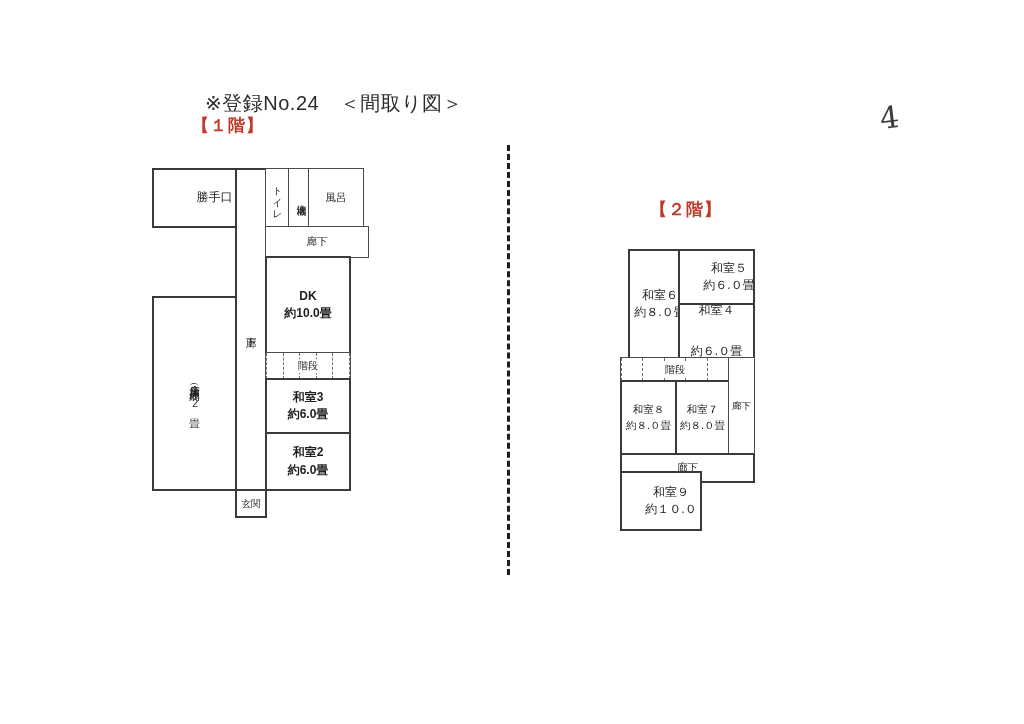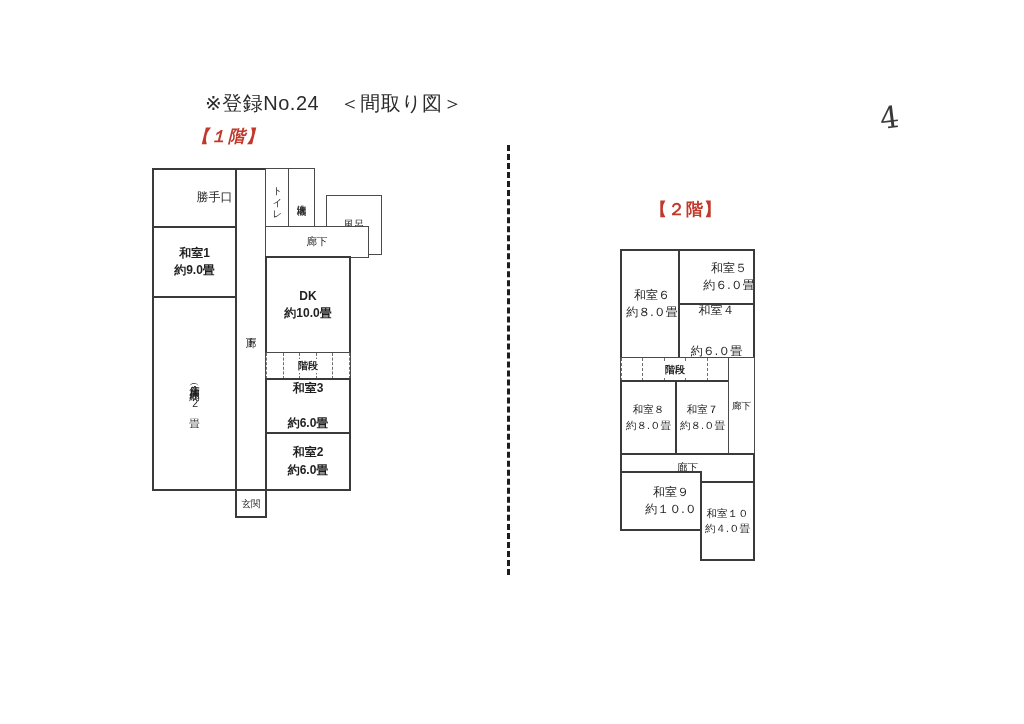--- a/index.html
+++ b/index.html
@@ -33,21 +33,21 @@
     white-space: pre;
   }
   .floor-tag {
     position: absolute;
     font-size: 17px;
     font-weight: bold;
     color: #c0392b;
     letter-spacing: 1px;
     white-space: pre;
   }
-  #tag-1f { left: 192px; top: 125px; font-style: italic; }
+  #tag-1f { left: 192px; top: 114px; }
   #tag-2f { left: 650px; top: 198px; }
 
   .note {
     position: absolute;
     left: 645px; top: 90px;
     width: 215px;
     font-size: 11.5px;
     line-height: 1.45;
     color: #2b2b2b;
     letter-spacing: 0.2px;
@@ -109,21 +109,20 @@
   .stairs {
     position: absolute;
     box-sizing: border-box;
     border: 1.5px solid #4a4a4a;
     background: #ffffff;
     display: flex;
     align-items: center;
     justify-content: center;
     font-size: 10px;
     color: #1f1f1f;
-    font-weight: bold;
   }
   .stairs .bars {
     position: absolute;
     left: 0; top: 0; right: 0; bottom: 0;
     display: flex;
     justify-content: space-between;
     pointer-events: none;
   }
   .stairs .bars i {
     display: block;
@@ -150,42 +149,38 @@
   <div class="handmark">4</div>
 
   <div class="divider"></div>
 
   <div class="plan" id="plan-1f" style="left:152px; top:168px; width:225px; height:360px;">
 
     <div class="cell thick" style="left:0px; top:0px; width:85px; height:60px;padding-left:40px;">
       <span class="ln">勝手口</span>
     </div>
 
-    <div class="cell thick bold" style="left:0px; top:58px; width:85px; height:72px;">
-      <span class="ln">和室1</span>
-      <span class="ln">約9.0畳</span>
-    </div>
 
     <div class="cell thick vert small" style="left:0px; top:128px; width:85px; height:195px;">
       <span class="ln">店舗（床屋）約12畳</span>
     </div>
 
     <div class="cell thick vert small" style="left:83px; top:0px; width:32px; height:323px;">
       <span class="ln">廊下</span>
     </div>
 
     <div class="cell vert tiny" style="left:113px; top:0px; width:25px; height:60px;">
       <span class="ln">トイレ</span>
     </div>
 
     <div class="cell vert tiny" style="left:136px; top:0px; width:27px; height:60px;">
       <span class="ln">洗濯機</span>
     </div>
 
-    <div class="cell small" style="left:174px; top:0px; width:56px; height:60px;margin-top:27px;">
+    <div class="cell small" style="left:156px; top:0px; width:56px; height:60px;">
       <span class="ln">風呂</span>
     </div>
 
     <div class="cell small" style="left:113px; top:58px; width:104px; height:32px;">
       <span class="ln">廊下</span>
     </div>
 
     <div class="cell thick bold" style="left:113px; top:88px; width:86px; height:98px;">
       <span class="ln">DK</span>
       <span class="ln">約10.0畳</span>
@@ -196,38 +191,38 @@
         <i></i>
           <i></i>
           <i></i>
           <i></i>
           <i></i>
           <i></i>
       </span>
       <span class="lbl">階段</span>
     </div>
 
-    <div class="cell thick bold" style="left:113px; top:210px; width:86px; height:56px;justify-content:space-between;">
+    <div class="cell thick bold" style="left:113px; top:210px; width:86px; height:56px;">
       <span class="ln">和室3</span>
       <span class="ln">約6.0畳</span>
     </div>
 
     <div class="cell thick bold" style="left:113px; top:264px; width:86px; height:59px;">
       <span class="ln">和室2</span>
       <span class="ln">約6.0畳</span>
     </div>
 
     <div class="cell thick tiny" style="left:83px; top:321px; width:32px; height:29px;">
       <span class="ln">玄関</span>
     </div>
   </div>
 
   <div class="plan" id="plan-2f" style="left:620px; top:249px; width:140px; height:325px;">
 
-    <div class="cell thick" style="left:0px; top:0px; width:64px; height:110px;">
+    <div class="cell thick" style="left:8px; top:0px; width:64px; height:110px;">
       <span class="ln">和室６</span>
       <span class="ln">約８.０畳</span>
     </div>
 
     <div class="cell thick" style="left:58px; top:0px; width:77px; height:56px;padding-left:25px;">
       <span class="ln">和室５</span>
       <span class="ln">約６.０畳</span>
     </div>
 
     <div class="cell thick" style="left:58px; top:54px; width:77px; height:56px;gap:24px;">
@@ -263,19 +258,15 @@
 
     <div class="cell thick small" style="left:0px; top:204px; width:135px; height:30px;">
       <span class="ln">廊下</span>
     </div>
 
     <div class="cell thick" style="left:0px; top:222px; width:82px; height:60px;padding-left:20px;">
       <span class="ln">和室９</span>
       <span class="ln">約１０.０</span>
     </div>
 
-    <div class="cell thick small" style="left:80px; top:232px; width:55px; height:80px;">
-      <span class="ln">和室１０</span>
-      <span class="ln">約４.０畳</span>
-    </div>
   </div>
 
 </div>
 
 </body></html>

